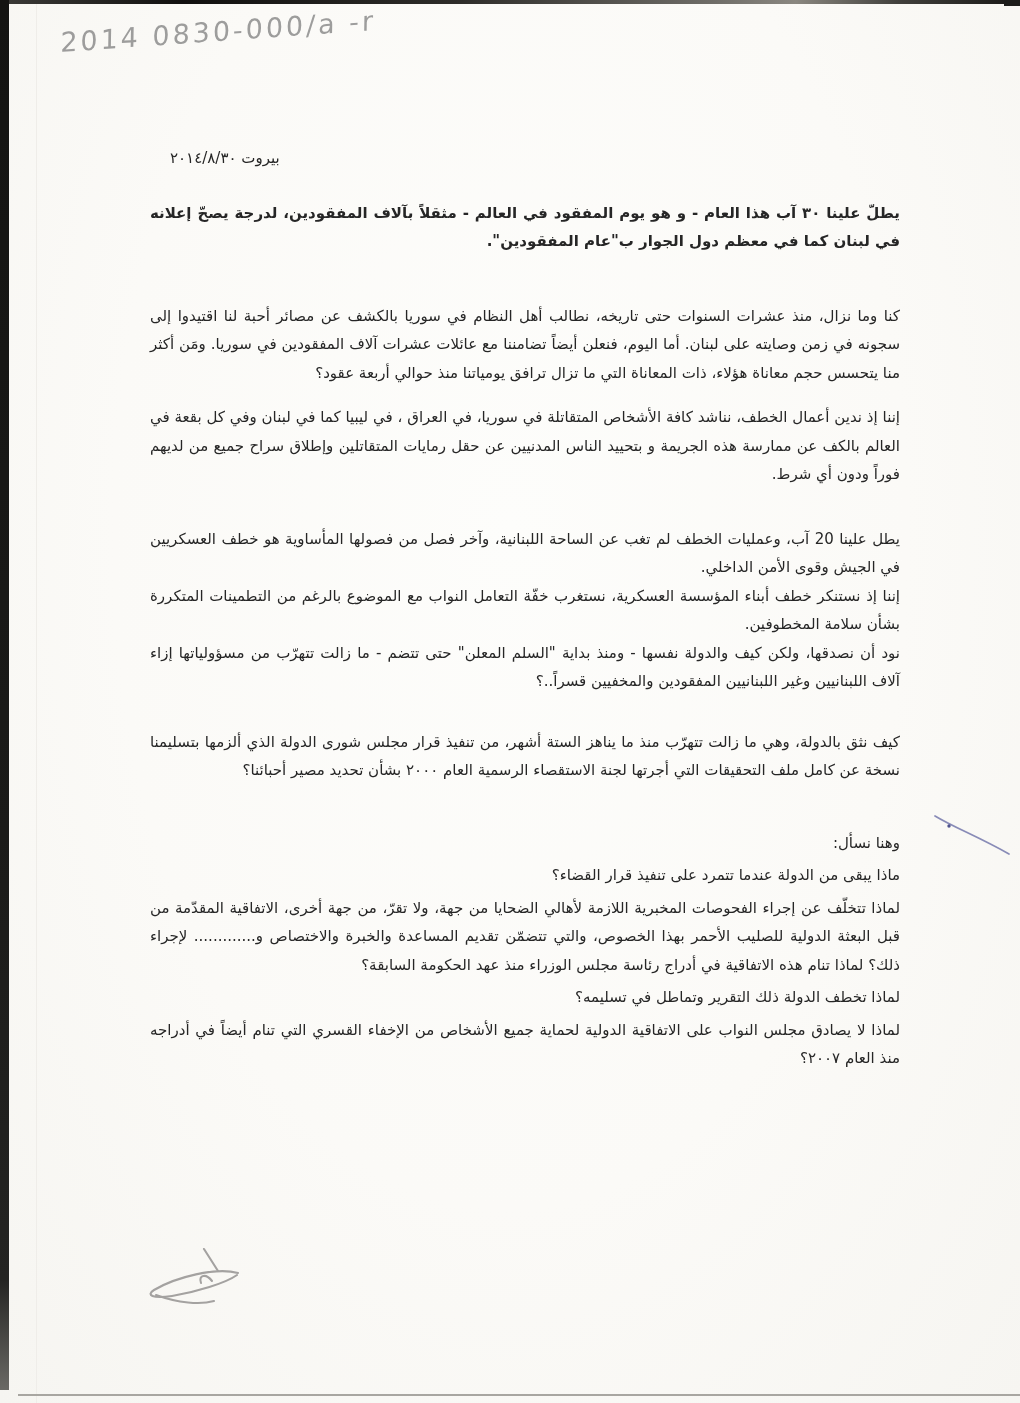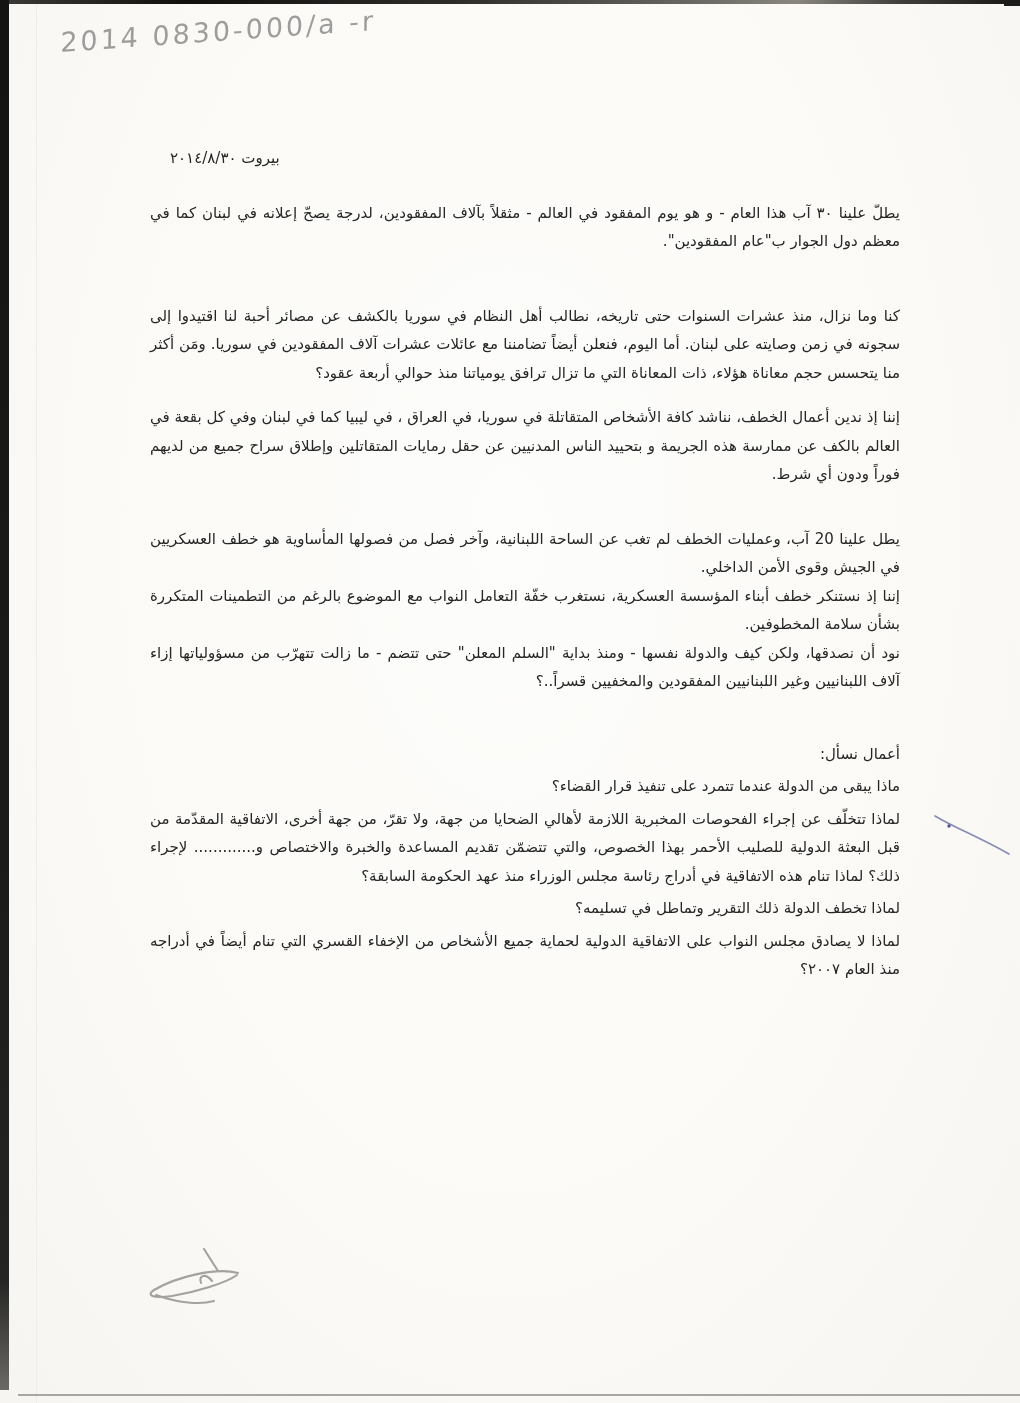--- a/index.html
+++ b/index.html
@@ -43,21 +43,21 @@
   }
   .dateline {
     text-align:left; padding-left:20px; margin:0 0 0 0;
   }
   .para {
     margin:0; text-align:justify; text-align-last:right;
   }
   .mt-lg { margin-top:46px; }
   .mt-md { margin-top:36px; }
   .mt-sm { margin-top:16px; }
-  .mt-p1 { margin-top:26px; }
+  .mt-p1 { margin-top:26px;font-weight:bold; }
   .mt-p7 { margin-top:32px; }
   .q-heading { margin-top:44px; text-align:right; }
   .q { margin-top:4px; }
   
   .pencil-scribble { position:absolute; left:138px; top:1243px; }
   .ink-mark { position:absolute; left:925px; top:806px; }
 </style>
 </head>
 <body>
 
@@ -73,22 +73,23 @@
 
   <div class="text-block">
     <div class="dateline">بيروت ٢٠١٤/٨/٣٠</div>
 
     <p class="para mt-p1">يطلّ علينا ٣٠ آب هذا العام - و هو يوم المفقود في العالم - مثقلاً بآلاف المفقودين، لدرجة يصحّ إعلانه في لبنان كما في معظم دول الجوار ب"عام المفقودين".</p>
     <p class="para mt-lg">كنا  وما نزال، منذ عشرات السنوات حتى تاريخه،  نطالب أهل النظام في سوريا بالكشف عن مصائر أحبة لنا اقتيدوا إلى سجونه في زمن وصايته على لبنان. أما اليوم، فنعلن أيضاً تضامننا مع عائلات عشرات آلاف المفقودين في سوريا. ومَن أكثر منا يتحسس حجم معاناة هؤلاء، ذات المعاناة التي ما تزال ترافق يومياتنا منذ حوالي أربعة عقود؟</p>
     <p class="para mt-sm">إننا إذ ندين أعمال الخطف، نناشد كافة الأشخاص المتقاتلة في سوريا، في العراق ، في ليبيا كما في لبنان وفي كل بقعة في العالم بالكف عن ممارسة هذه الجريمة و بتحييد الناس المدنيين عن حقل رمايات المتقاتلين وإطلاق سراح جميع من لديهم فوراً ودون أي شرط.</p>
     <p class="para mt-md">يطل علينا 20 آب، وعمليات الخطف لم تغب عن الساحة اللبنانية، وآخر فصل من فصولها المأساوية هو خطف العسكريين في الجيش وقوى الأمن الداخلي.</p>
     <p class="para">إننا إذ نستنكر خطف أبناء المؤسسة العسكرية، نستغرب خفّة التعامل النواب مع الموضوع بالرغم من التطمينات المتكررة بشأن سلامة المخطوفين.</p>
     <p class="para">نود أن نصدقها، ولكن كيف والدولة نفسها - ومنذ بداية "السلم المعلن" حتى تتضم - ما زالت تتهرّب من مسؤولياتها إزاء آلاف اللبنانيين وغير اللبنانيين المفقودين والمخفيين قسراً..؟</p>
+    <p class="para mt-p7">كيف نثق بالدولة، وهي ما زالت تتهرّب منذ ما يناهز الستة أشهر، من تنفيذ قرار مجلس شورى الدولة الذي ألزمها بتسليمنا نسخة عن كامل ملف التحقيقات التي أجرتها لجنة الاستقصاء الرسمية العام ٢٠٠٠ بشأن تحديد مصير أحبائنا؟</p>
 
-    <div class="q-heading">أعمال نسأل:</div>
+    <div class="q-heading">وهنا نسأل:</div>
     <p class="para q">ماذا يبقى من الدولة عندما تتمرد على تنفيذ قرار القضاء؟</p>
     <p class="para q">لماذا تتخلّف عن إجراء الفحوصات المخبرية اللازمة لأهالي الضحايا من جهة،  ولا تقرّ، من جهة أخرى، الاتفاقية المقدّمة من قبل البعثة الدولية للصليب الأحمر بهذا الخصوص، والتي تتضمّن تقديم  المساعدة والخبرة والاختصاص و............. لإجراء ذلك؟  لماذا تنام هذه الاتفاقية في أدراج رئاسة مجلس الوزراء منذ عهد الحكومة السابقة؟</p>
     <p class="para q">لماذا تخطف الدولة ذلك التقرير وتماطل في تسليمه؟</p>
     <p class="para q">لماذا لا يصادق مجلس النواب على الاتفاقية الدولية لحماية جميع الأشخاص من الإخفاء القسري التي تنام أيضاً في أدراجه منذ العام ٢٠٠٧؟</p>
   </div>
 
   <svg class="pencil-scribble" width="130" height="70" viewBox="0 0 130 70">
     <g fill="none" stroke="#9b9998" stroke-width="2.1" stroke-linecap="round" opacity="0.9">
       <path d="M 66,6 L 80,28"></path>
       <path d="M 100,30 C 78,24 38,34 16,47 C 8,52 14,56 34,53 C 58,49 88,40 99,32"></path>

